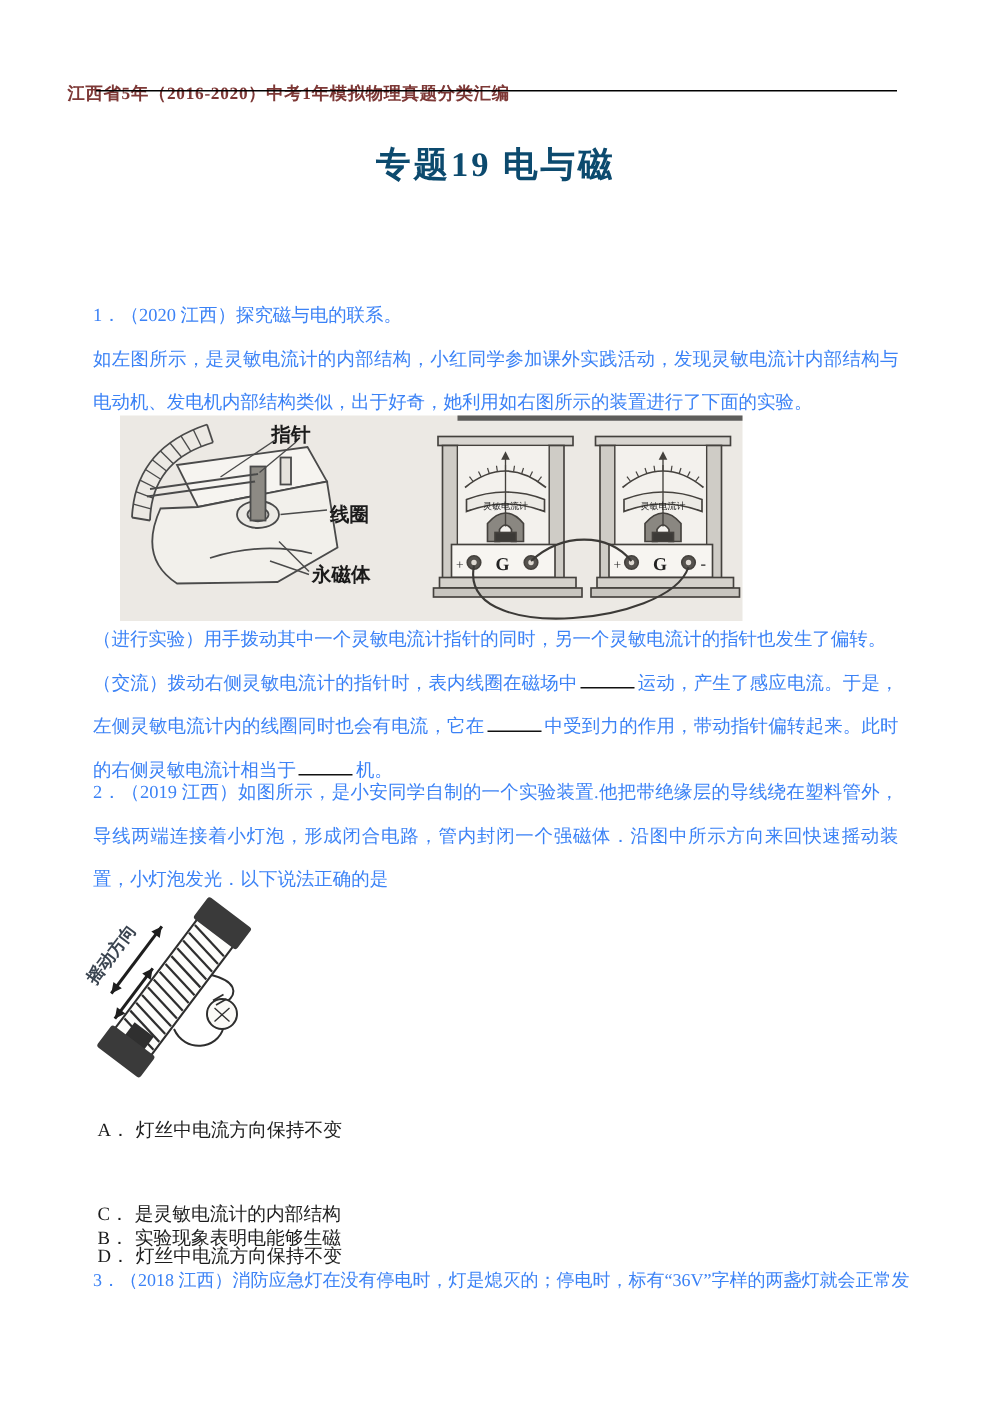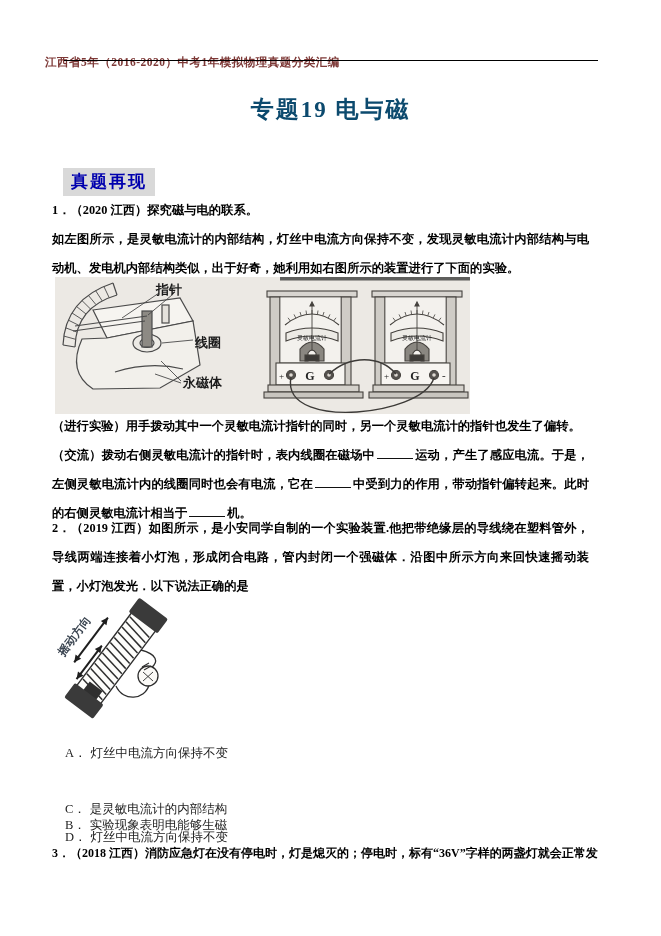--- a/index.html
+++ b/index.html
@@ -16,54 +16,53 @@
   .doc-title {
     position:absolute; top:94px; left:0; width:100%; text-align:center;
     font-size:23px; font-weight:bold; color:#0c4a6e; letter-spacing:2px;
   }
   .section-badge {
     position:absolute; top:168px; left:63px; background:#d9d9d9; color:#0000ae;
     font-family:"Liberation Sans","DejaVu Sans",sans-serif; font-weight:bold;
     font-size:17px; letter-spacing:2px; padding:2px 8px 3px;
   }
   .tblock {
-    position:absolute; left:52px; width:537px; font-size:12.3px;
-    line-height:29px; text-align:justify; color:#000000;font-weight:bold;
+    position:absolute; left:62px; width:537px; font-size:12.3px;
+    line-height:29px; text-align:justify; color:#3b82f6;
   }
   .q1-line   { top:196px; text-align:left; }
   .q1-intro  { top:225px; }
   .exp-line  { top:412px; text-align:left; }
   .exchange  { top:441px; }
   .q2-stem   { top:514px; }
   .q3-line   { top:839px; text-align:left; white-space:nowrap; font-size:12px; }
   .blank {
     display:inline-block; width:36px; height:13px;
     border-bottom:1.2px solid #111; margin:0 2px; vertical-align:baseline;
   }
-  .fig1 { position:absolute; top:277px; left:55px; width:415px; height:137px; }
+  .fig1 { position:absolute; top:277px; left:80px; width:415px; height:137px; }
   .fig2 { position:absolute; top:604px; left:65px; width:172px; height:142px; }
   .fig1 svg, .fig2 svg { overflow:visible; display:block; }
   .option-row { position:absolute; left:65px; height:27px; font-size:12.5px; line-height:27px; }
   .opt-a { top:740px; } .opt-b { top:768px;margin-top:44px; } .opt-c { top:796px; } .opt-d { top:824px; }
   .opt-key { margin-right:4px; }
 </style>
 </head>
 <body>
 
 <div class="page">
 
   <div class="doc-header">江西省5年（2016-2020）中考1年模拟物理真题分类汇编</div>
   <div class="header-rule"></div>
 
   <div class="doc-title">专题19 电与磁</div>
 
-  <div class="section-badge">真题再现</div>
 
   <div class="tblock q1-line">1．（2020 江西）探究磁与电的联系。</div>
-  <div class="tblock q1-intro">如左图所示，是灵敏电流计的内部结构，灯丝中电流方向保持不变，发现灵敏电流计内部结构与电动机、发电机内部结构类似，出于好奇，她利用如右图所示的装置进行了下面的实验。</div>
+  <div class="tblock q1-intro">如左图所示，是灵敏电流计的内部结构，小红同学参加课外实践活动，发现灵敏电流计内部结构与电动机、发电机内部结构类似，出于好奇，她利用如右图所示的装置进行了下面的实验。</div>
 
   <div class="fig1">
     <svg viewBox="0 0 415 137" width="415" height="137">
       <rect x="0" y="0" width="415" height="137" fill="#ece9e4"></rect>
       <rect x="225" y="0" width="190" height="3.5" fill="#2f2f2f" opacity="0.75"></rect>
 
       <g stroke="#4a4a4a" stroke-width="1.2" fill="none">
         <path d="M 8,68 Q 10,22 58,6"></path>
         <path d="M 20,70 Q 21,30 62,18"></path>
         <path d="M 8,68 L 20,70"></path>

